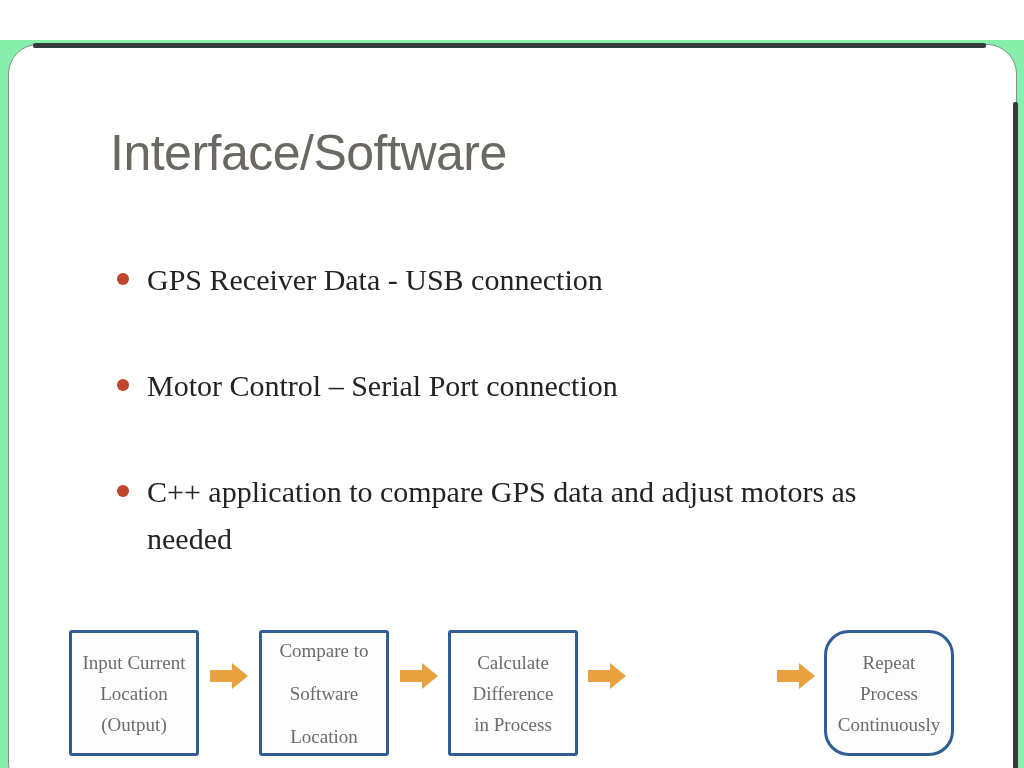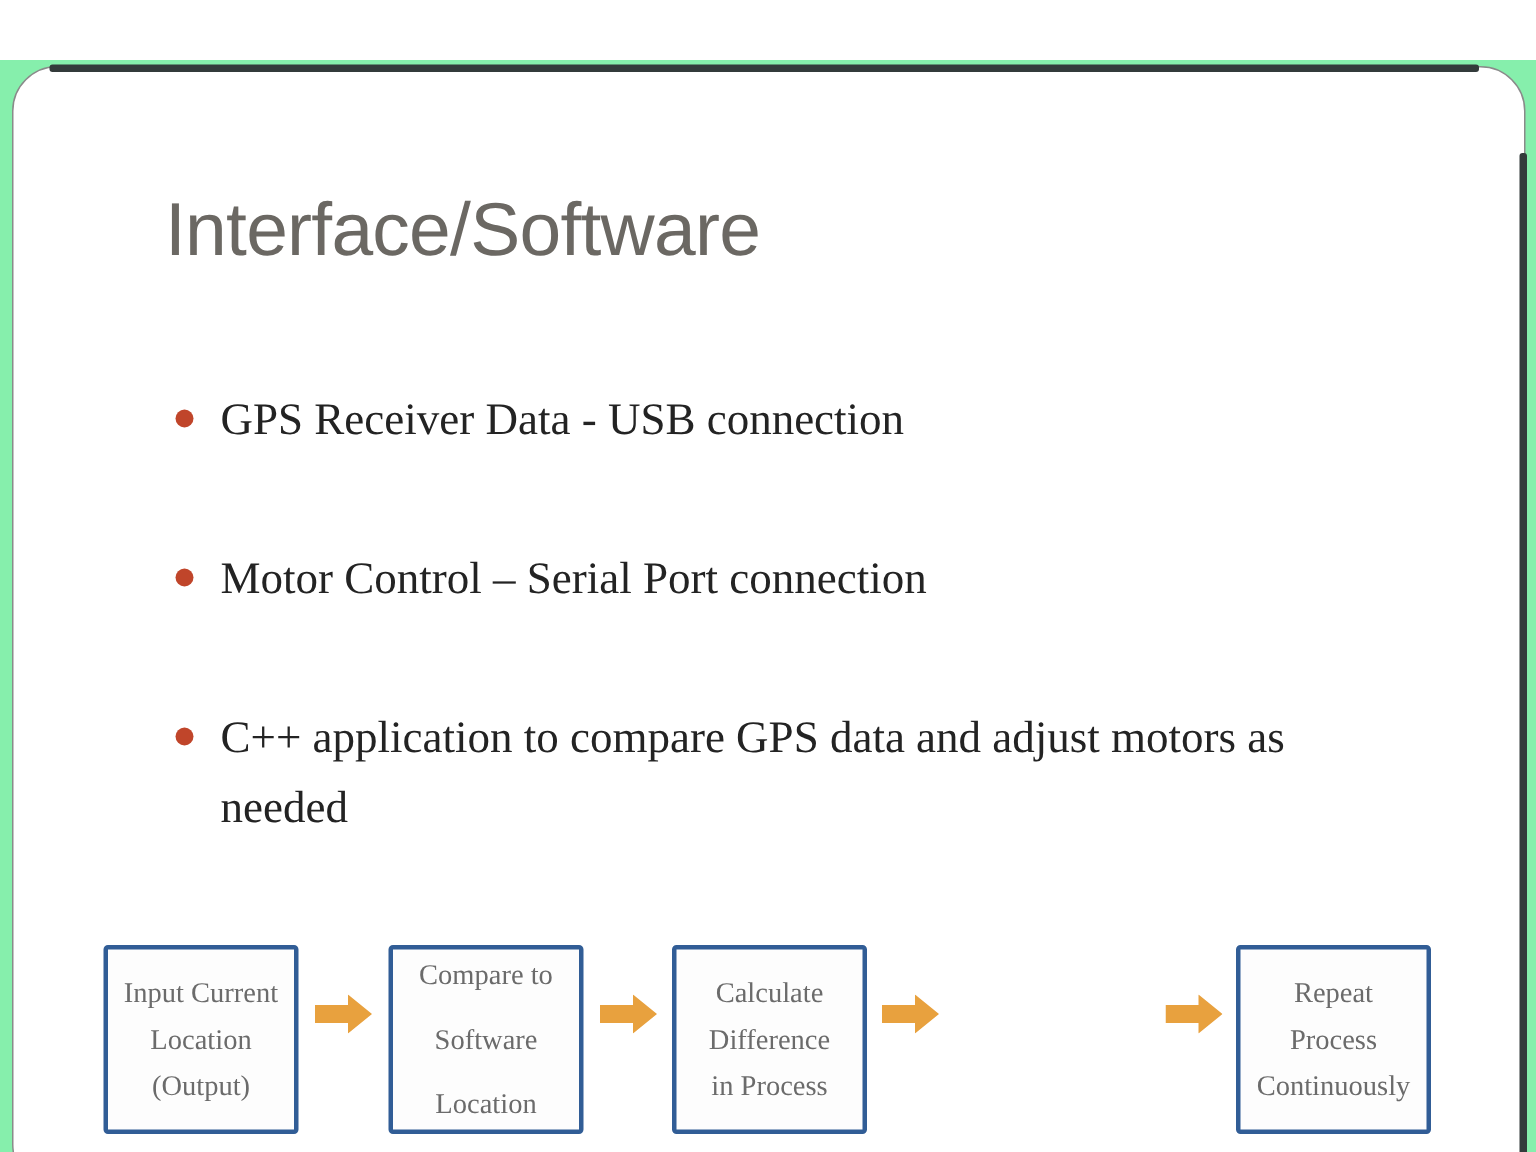--- a/index.html
+++ b/index.html
@@ -58,21 +58,21 @@
     position:absolute;top:590px;width:130px;height:126px;
     background:#fdfdfd;border:3px solid var(--c-box_border);border-radius:3px;
     display:flex;flex-direction:column;align-items:center;justify-content:center;
     font-family:"Liberation Serif",serif;font-size:19px;line-height:31px;
     color:var(--c-box_text);text-align:center;
   }
   .step.s1{left:69px;}
   .step.s2{left:259px;gap:12px;}
   .step.s3{left:448px;text-align:center;}
   .step.s4{left:637px;}
-  .step.s5{left:824px;}
+  .step.s5{left:824px;border-radius:25px;}
   .arrow{position:absolute;top:623px;width:38px;height:26px;}
   .arrow.a1{left:210px;}
   .arrow.a2{left:400px;}
   .arrow.a3{left:588px;}
   .arrow.a4{left:777px;}
   .arrow svg{display:block;width:38px;height:26px;}
   .arrow polygon{fill:var(--c-arrow_orange);}
 </style>
 </head>
 <body>

